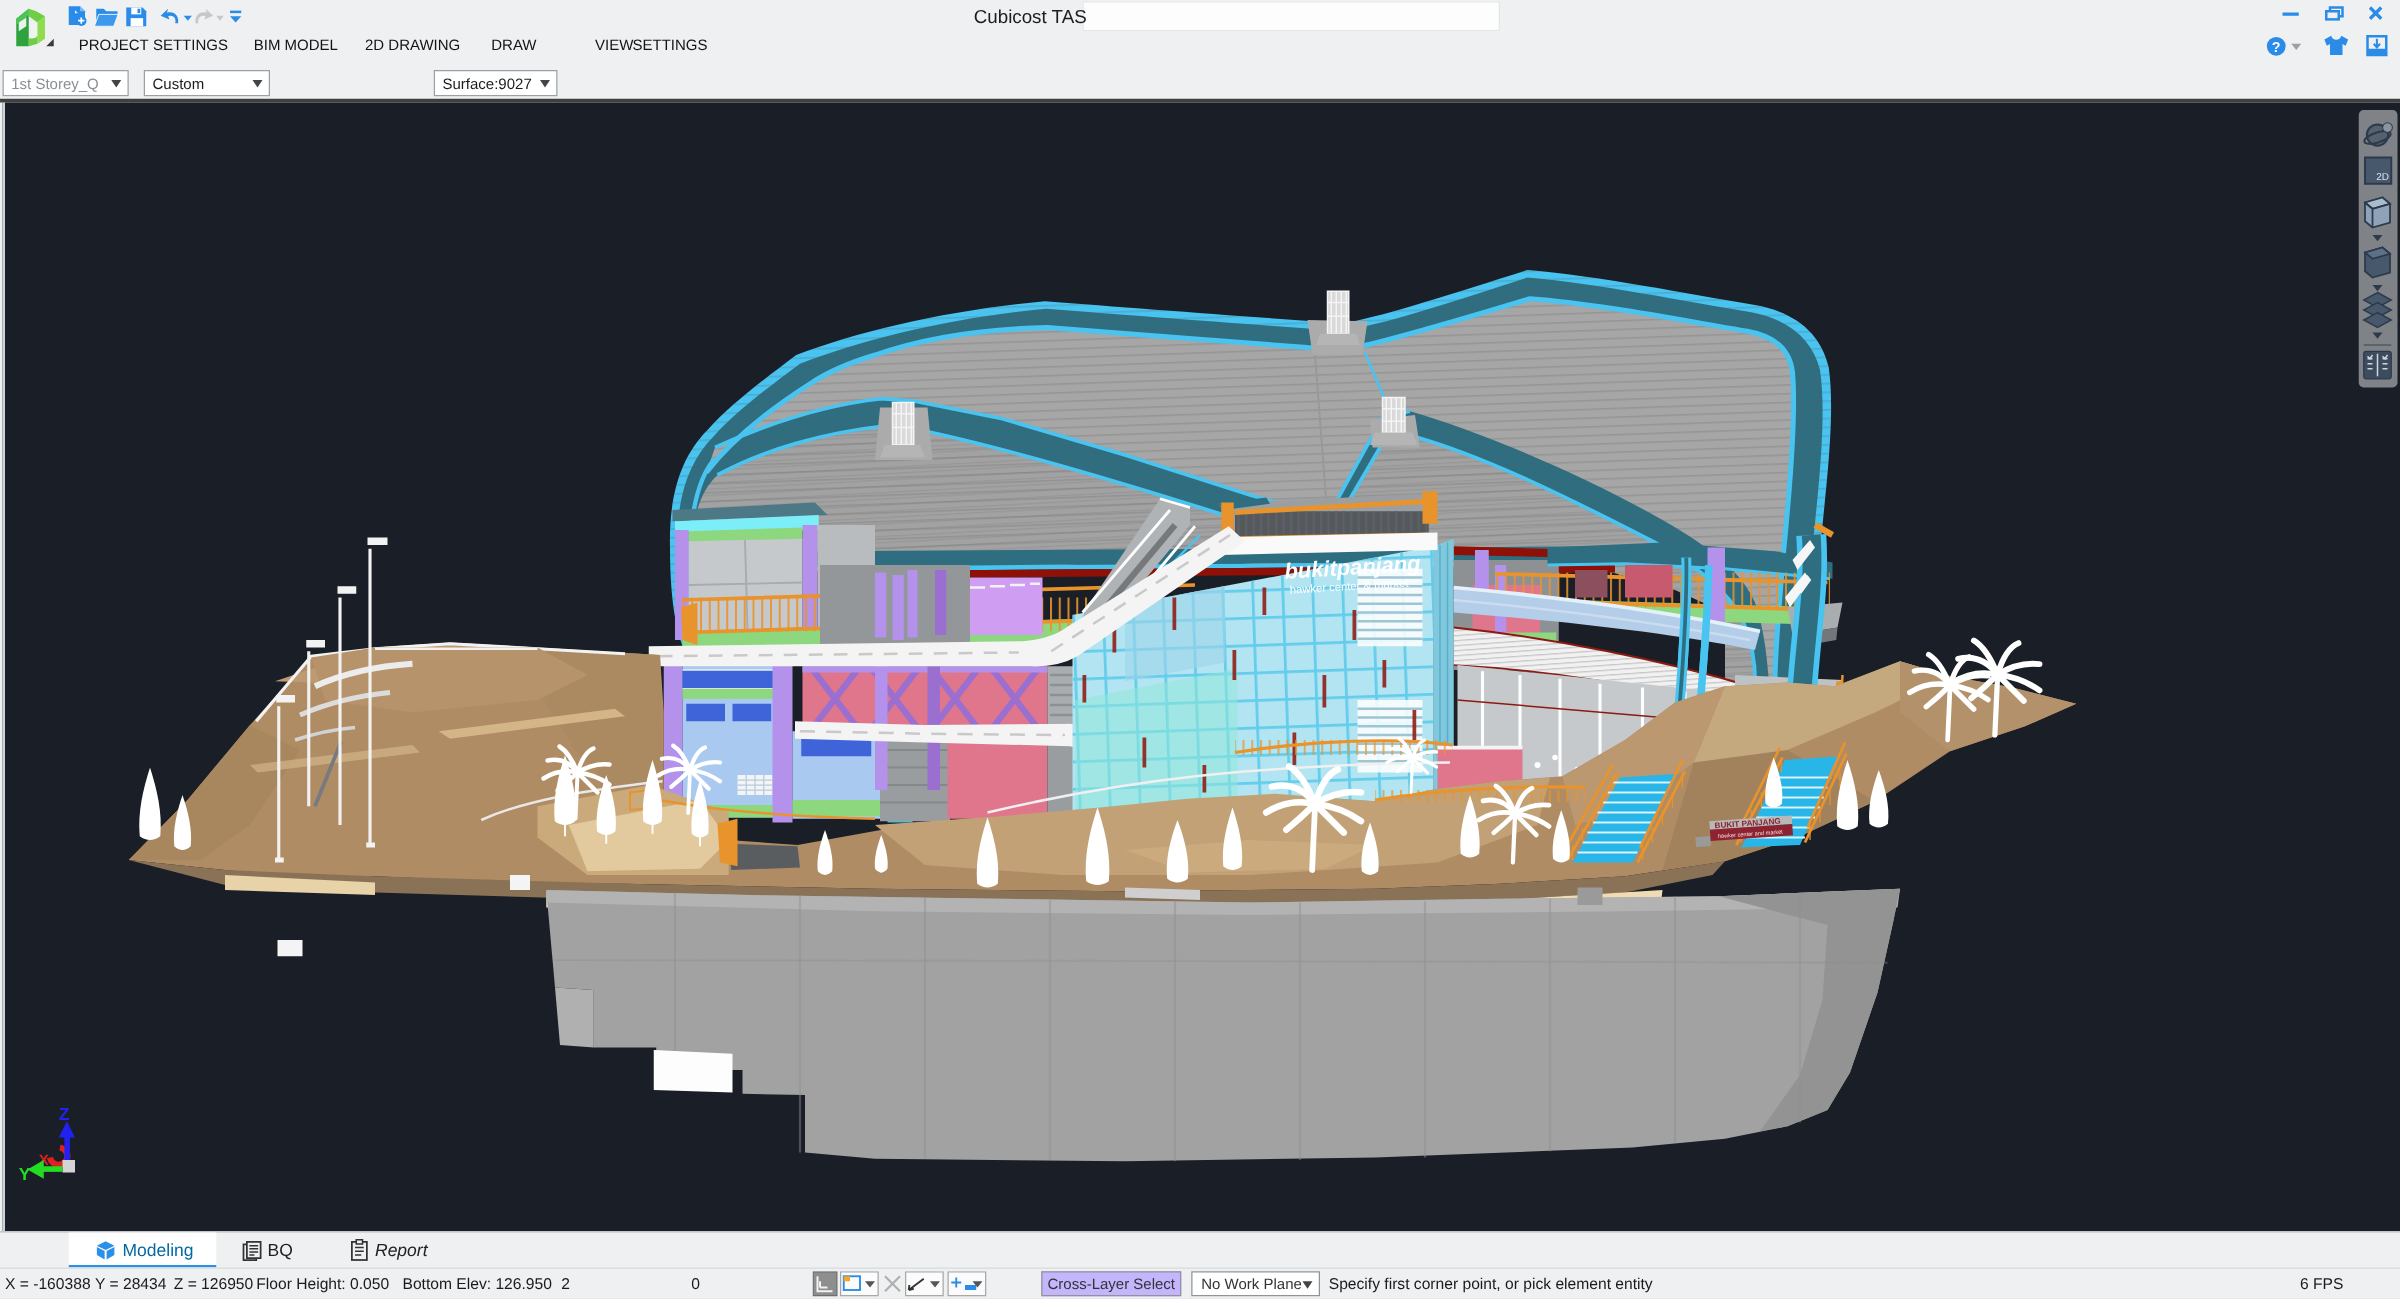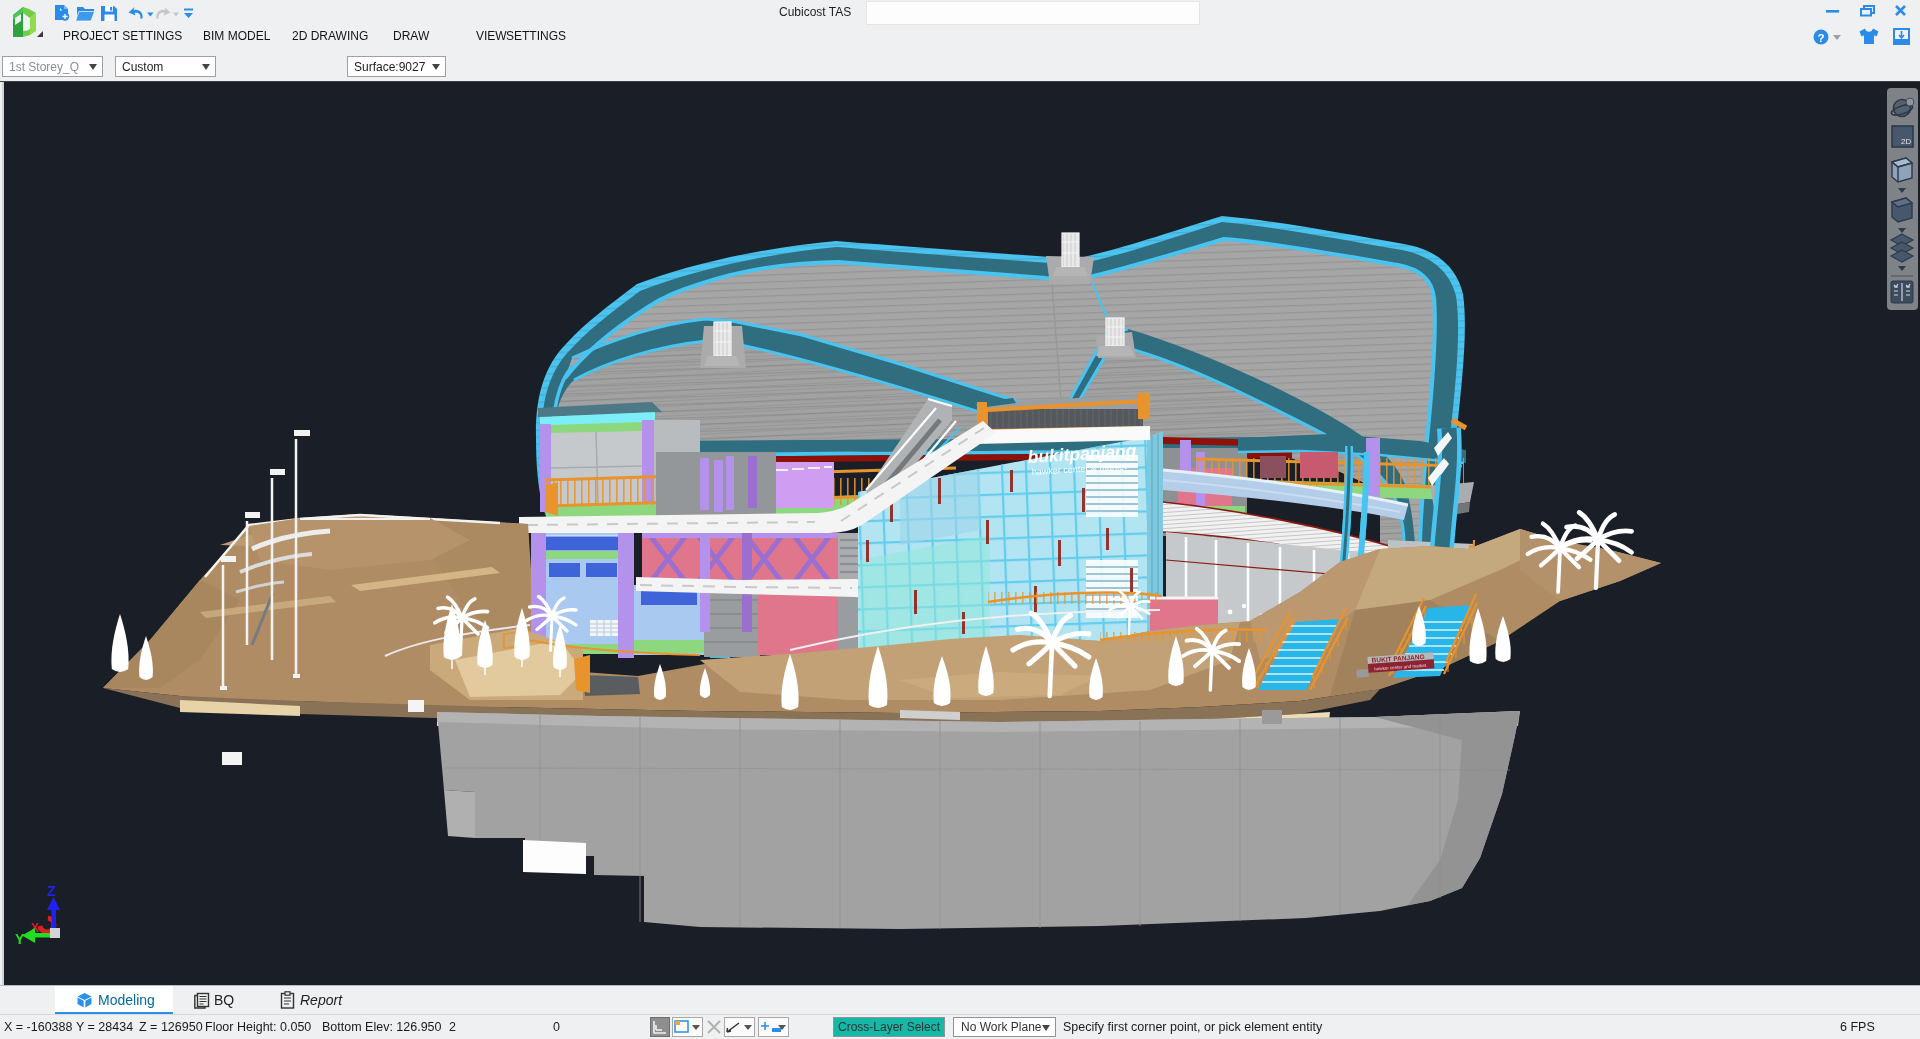--- a/index.html
+++ b/index.html
@@ -1,37 +1,37 @@
 <!DOCTYPE html>
 <html><head>
 <meta charset="utf-8">
 <style>
   * { margin:0; padding:0; box-sizing:border-box; }
   html,body { width:1920px; height:1039px; overflow:hidden; background:#eef0f1;
     font-family:"Liberation Sans", sans-serif; position:relative; }
   .abs { position:absolute; }
   
   #titlebar { position:absolute; left:0; top:0; width:1920px; height:26px; background:#eef0f1; }
-  #titletext { position:absolute; left:779px; top:5px; font-size:12px; color:#1d1d1d; }
+  #titletext { position:absolute; left:779px; top:5px; font-size:15px; color:#1d1d1d; }
   #titlebox { position:absolute; left:866px; top:1px; width:334px; height:24px; background:#fdfdfe; border:1px solid #e3e5e7; }
   #menubar { position:absolute; left:56px; top:29px; height:18px; font-size:12px; color:#141414; }
   #menubar span { margin-right:16px; }
-  #toolrow { position:absolute; left:0; top:50px; width:1920px; height:32px; background:#eef0f1; border-bottom:1px solid #404040; }
+  #toolrow { position:absolute; left:0; top:50px; width:1920px; height:32px; background:#eef0f1; border-bottom:3px solid #404040; }
   .combo { position:absolute; top:6px; height:21px; background:#fff; border:1px solid #9aa0a6; font-size:12px; color:#1c1c1c; padding:3px 0 0 6px; }
   .combo .arr { position:absolute; right:5px; top:7px; width:0; height:0; border-left:4.5px solid transparent; border-right:4.5px solid transparent; border-top:6px solid #444; }
   
   #viewport { position:absolute; left:2px; top:82px; width:1918px; height:903px; background:#1a1e27; border-left:2px solid #cfd3d7; }
   
   #tabbar { position:absolute; left:0; top:985px; width:1920px; height:29px; background:#eef0f1; border-top:1px solid #b8bcc0; }
   #tab-modeling { position:absolute; left:55px; top:0px; width:118px; height:28px; background:#ffffff; border-bottom:2px solid #2b90e8; }
   .tabtxt { font-size:14px; position:absolute; top:6px; }
   
   #statusbar { position:absolute; left:0; top:1014px; width:1920px; height:25px; background:#eef0f1; border-top:1px solid #d7dadd; font-size:12.5px; color:#1b1b1b; }
   #statusbar .t { position:absolute; top:5px; }
-  .sbtn { position:absolute; top:2px; height:20px; border:1px solid #8f949a; background:#14b8a6; font-size:12px; color:#333; text-align:center; }
+  .sbtn { position:absolute; top:2px; height:20px; border:1px solid #8f949a; background:#c4b5fd; font-size:12px; color:#333; text-align:center; }
 </style>
 </head>
 <body>
 
 <div id="titlebar"></div>
 <div id="titlebox"></div>
 <div id="titletext">Cubicost TAS</div>
 
 <svg class="abs" style="left:1800px;top:0px" width="120" height="50" viewBox="0 0 120 50">
   <rect x="26" y="10" width="13" height="2.6" fill="#2a8ce8"></rect>

